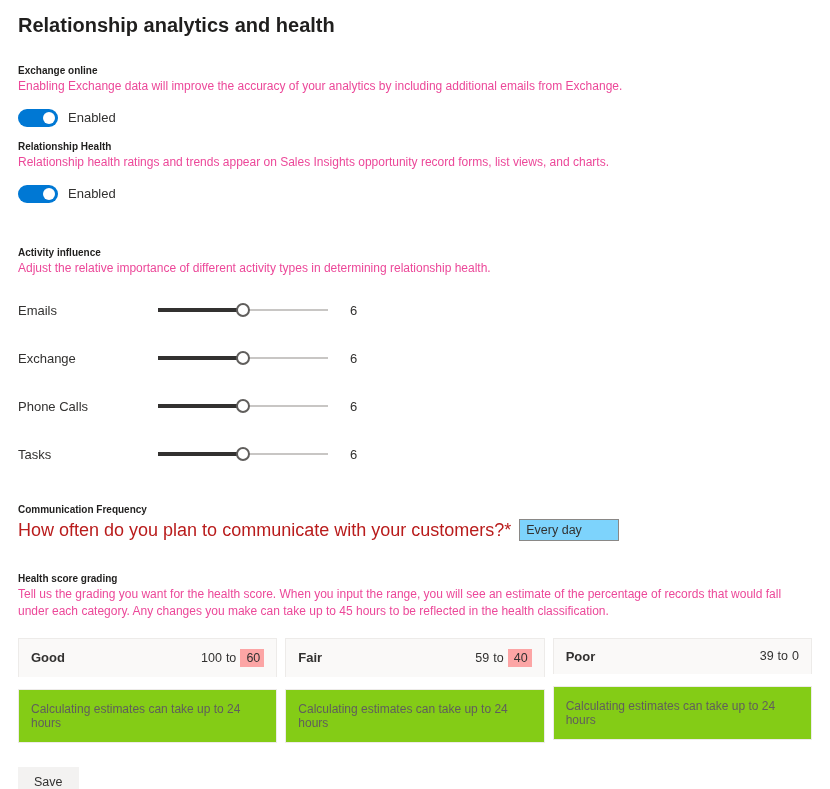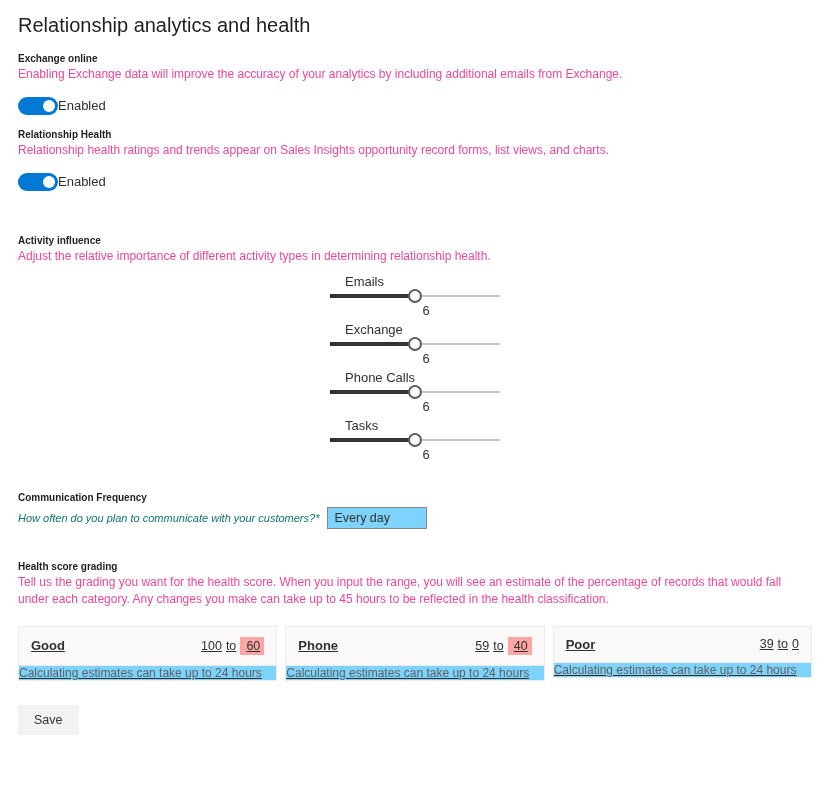--- a/index.html
+++ b/index.html
@@ -6,40 +6,41 @@
     body {
       font-family: "Segoe UI", Arial, sans-serif;
       font-size: 13px;
       color: #323130;
       background: #fff;
       width: 830px;
       padding: 14px 18px 20px 18px;
     }
     h1 {
       font-size: 20px;
-      font-weight: 400;
+      font-weight: 700;
       color: #201f1e;
-      margin-bottom: 16px;
+      margin-bottom: 28px;
     }
     h2.sub {
       font-size: 10px;
       font-weight: 700;
       color: #201f1e;
       margin-top: 14px;
       margin-bottom: 2px;
     }
     .desc {
       font-size: 12px;
       color: #ec4899;
       line-height: 1.4;
       margin-bottom: 10px;
     }
     .toggle-row {
       display: flex;
       align-items: center;
+      gap: 10px;
       margin: 14px 0 10px 0;
     }
     .toggle {
       position: relative;
       width: 40px;
       height: 18px;
       background: #0078d4;
       border-radius: 10px;
       cursor: pointer;
     }
@@ -55,21 +56,20 @@
     .toggle-label {
       font-size: 13px;
       color: #323130;
     }
 
     .sliders { margin-top: 8px; }
     .slider-row {
       display: flex;
       align-items: center;
       height: 48px;
-      flex-direction: column;
     }
     .slider-label {
       width: 140px;
       font-size: 13px;
       color: #323130;
     }
     .slider-track-wrap {
       width: 170px;
       position: relative;
       height: 14px;
@@ -106,42 +106,40 @@
       color: #323130;
     }
 
     .freq-row {
       display: flex;
       align-items: center;
       gap: 8px;
       margin-top: 4px;
     }
     .freq-label {
-      font-size: 11px;
-      color: #0f766e;
-      font-style: italic;
+      font-size: 18px;
+      color: #b91c1c;
     }
     .select-box {
       border: 1px solid #8a8886;
       height: 22px;
       width: 100px;
       padding: 0 6px;
       font-size: 12.5px;
       color: #323130;
       display: flex;
       align-items: center;
       cursor: pointer;
       background: #7dd3fc;
     }
 
     .grading-row {
       display: flex;
       gap: 8px;
       margin-top: 18px;
-      text-decoration: underline;
     }
     .grade-card {
       flex: 1;
     }
     .grade-header {
       display: flex;
       align-items: center;
       justify-content: space-between;
       padding: 10px 12px;
       background: #faf9f8;
@@ -160,24 +158,26 @@
       gap: 4px;
     }
     .grade-range .num-input {
       background: #fca5a5;
       padding: 2px 4px;
       min-width: 24px;
       text-align: right;
       cursor: text;
     }
     .grade-estimate {
-      background: #7dd3fc;
+      background: #84cc16;
       border: 1px solid #edebe9;
+      padding: 12px;
       font-size: 12px;
       color: #605e5c;
+      margin-top: 12px;
     }
 
     .save-btn {
       margin-top: 24px;
       background: #f3f2f1;
       border: none;
       padding: 8px 16px;
       font-size: 12.5px;
       color: #323130;
       cursor: pointer;
@@ -272,21 +272,21 @@
         <span class="grade-range">
           <span>100</span>
           <span> to </span>
           <span class="num-input">60</span>
         </span>
       </div>
       <div class="grade-estimate">Calculating estimates can take up to 24 hours</div>
     </div>
     <div class="grade-card">
       <div class="grade-header">
-        <span class="grade-name">Phone</span>
+        <span class="grade-name">Fair</span>
         <span class="grade-range">
           <span>59</span>
           <span> to </span>
           <span class="num-input">40</span>
         </span>
       </div>
       <div class="grade-estimate">Calculating estimates can take up to 24 hours</div>
     </div>
     <div class="grade-card">
       <div class="grade-header">

